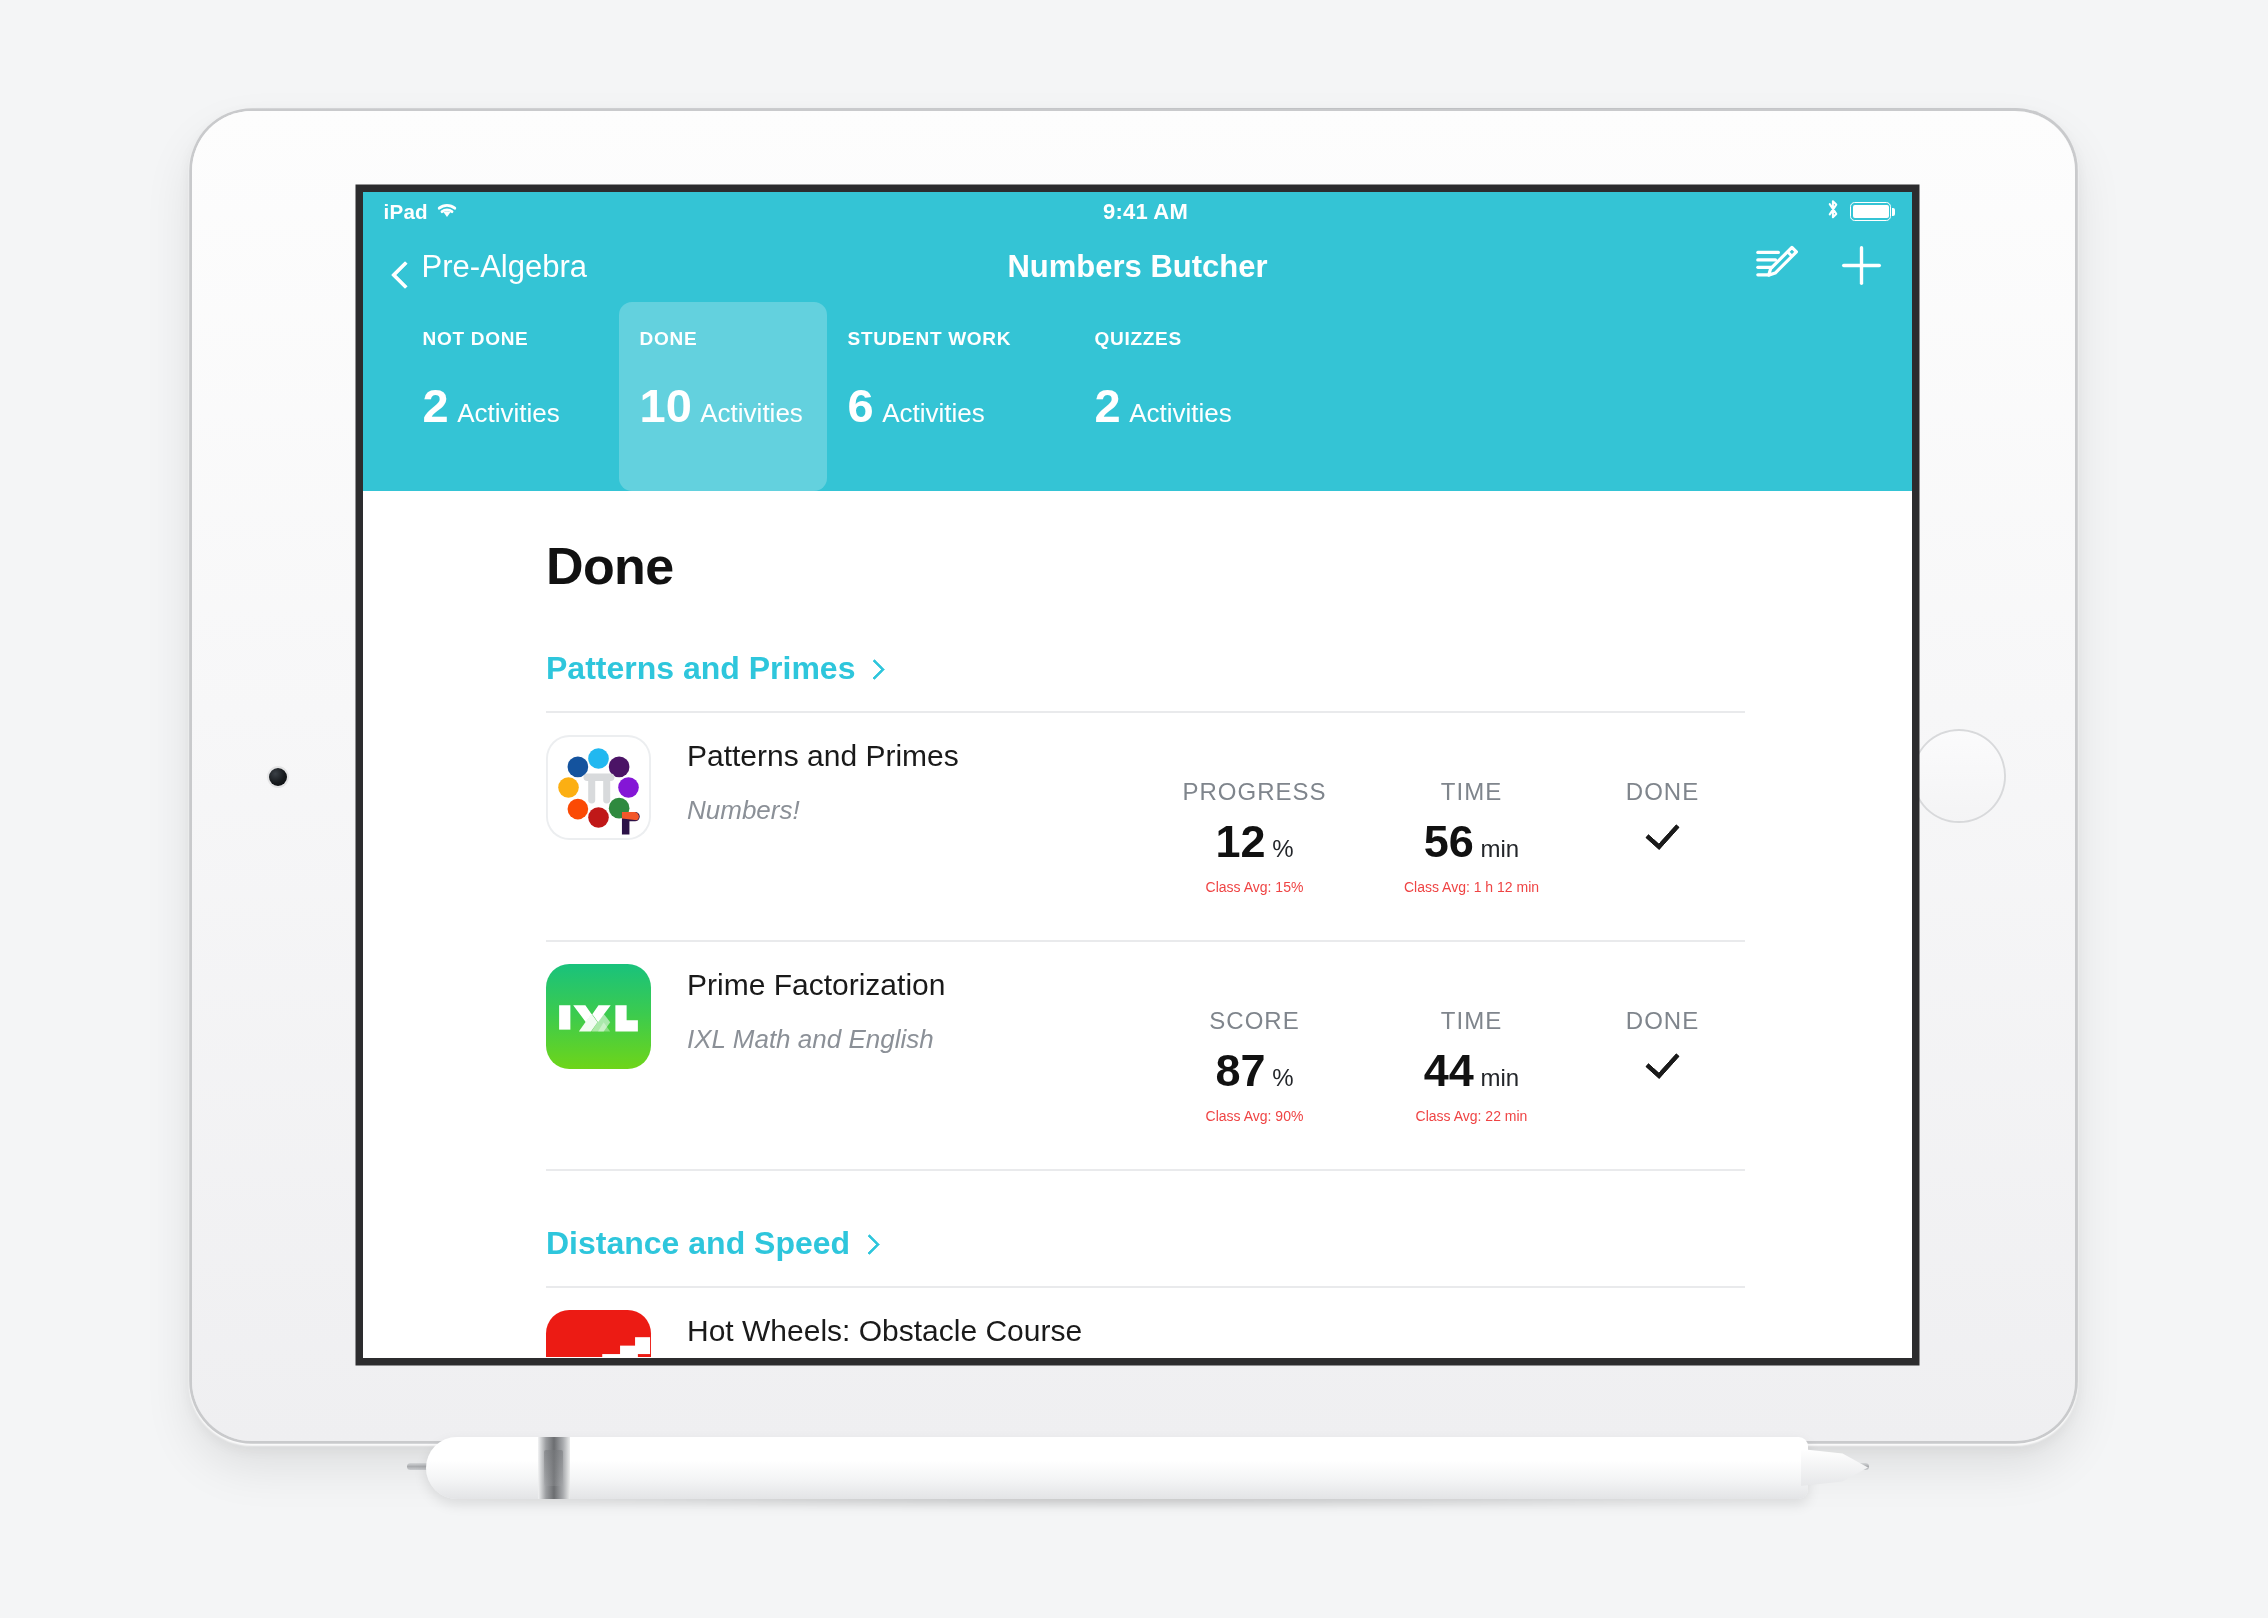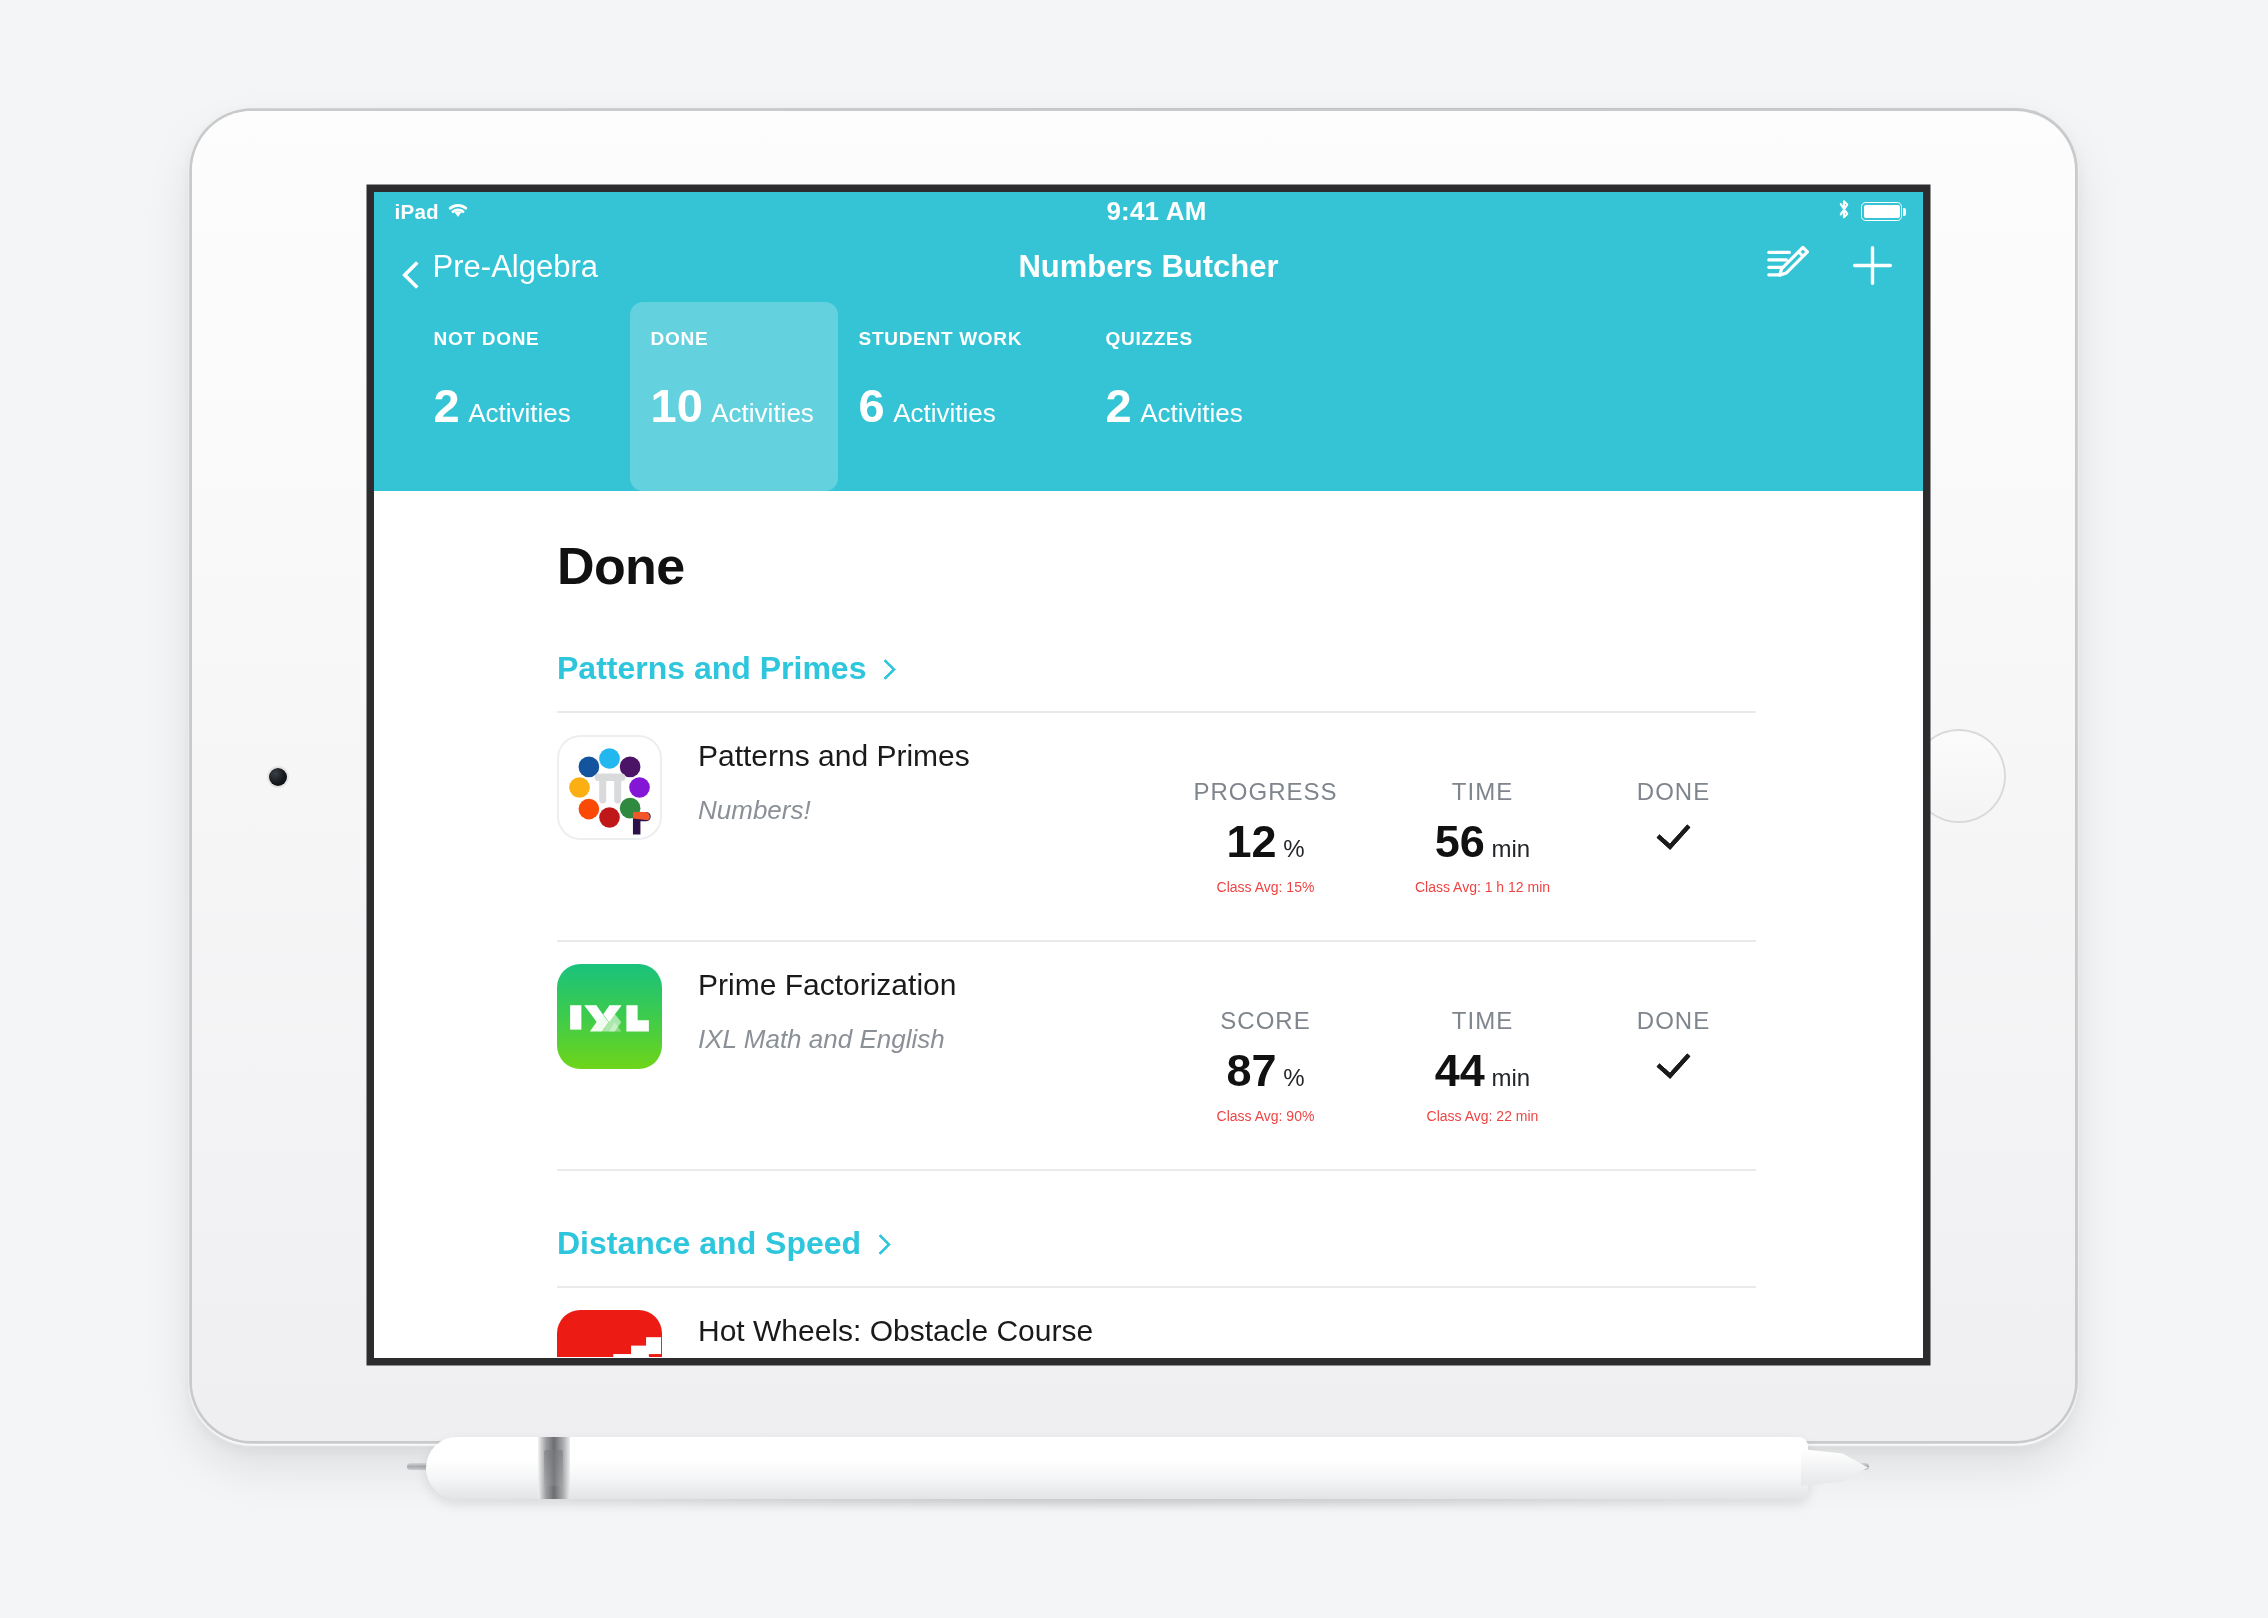--- a/index.html
+++ b/index.html
@@ -43,39 +43,39 @@
   }
   #home-button:before{
     content:"";position:absolute;inset:-1.9px;border-radius:50%;
     background:linear-gradient(145deg,#ffffff 0%,#a9abae 12%,#e8e9eb 30%,#ffffff 48%,#b7b9bc 68%,#8d8f92 80%,#f2f3f4 100%);
     z-index:-1;
   }
 
   
   #screen{
     position:absolute;
-    left:374px;top:192px;
+    left:363px;top:192px;
     width:1549px;height:1166px;
     overflow:hidden;
     background:#ffffff;
     box-shadow:0 0 0 7.5px #2c2c2e;
   }
 
   
   .statusbar{
     height:39px;background:#34c4d5;color:#fff;
     display:flex;align-items:center;
     font-size:20.6px;font-weight:bold;
     padding:0 20.6px;position:relative;
     letter-spacing:0.2px;
   }
   .sb-left{display:flex;align-items:center;gap:7.5px;}
   .sb-center{
     position:absolute;left:0;right:0;text-align:center;
-    font-size:26px;font-weight:bold;pointer-events:none;margin-left:16px;
+    font-size:22px;font-weight:bold;pointer-events:none;margin-left:16px;
   }
   .sb-right{margin-left:auto;display:flex;align-items:center;gap:10.3px;position:relative;z-index:2;}
   .wifi-ico{display:inline-block;}
   .bt-ico{display:inline-block;}
   .battery{
     width:41px;height:19.7px;border:1.9px solid #fff;border-radius:4.7px;
     position:relative;box-sizing:border-box;padding:1.9px;
   }
   .battery:after{
     content:"";position:absolute;right:-4.7px;top:5.6px;width:2.8px;height:7.5px;

